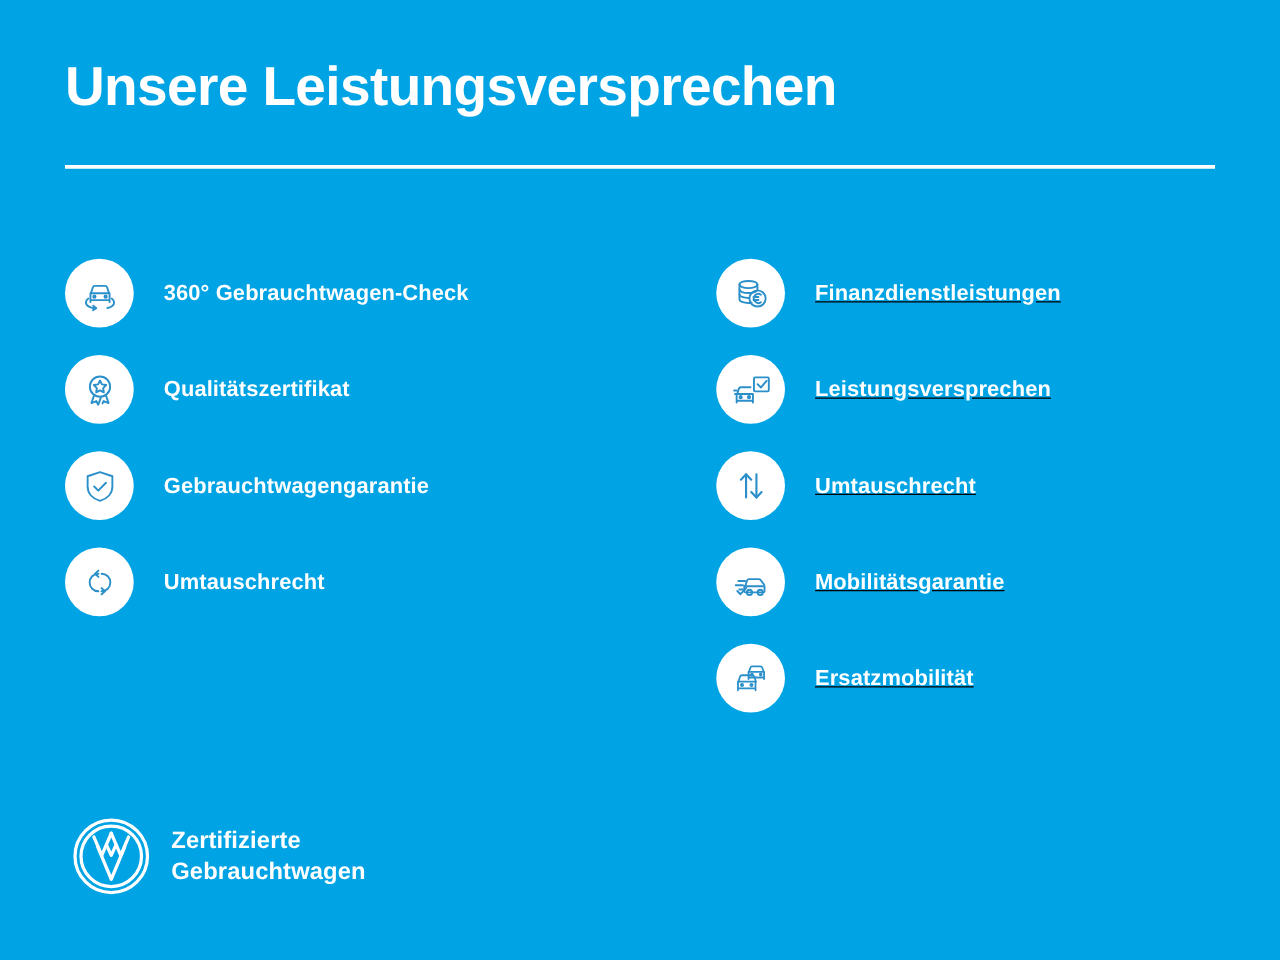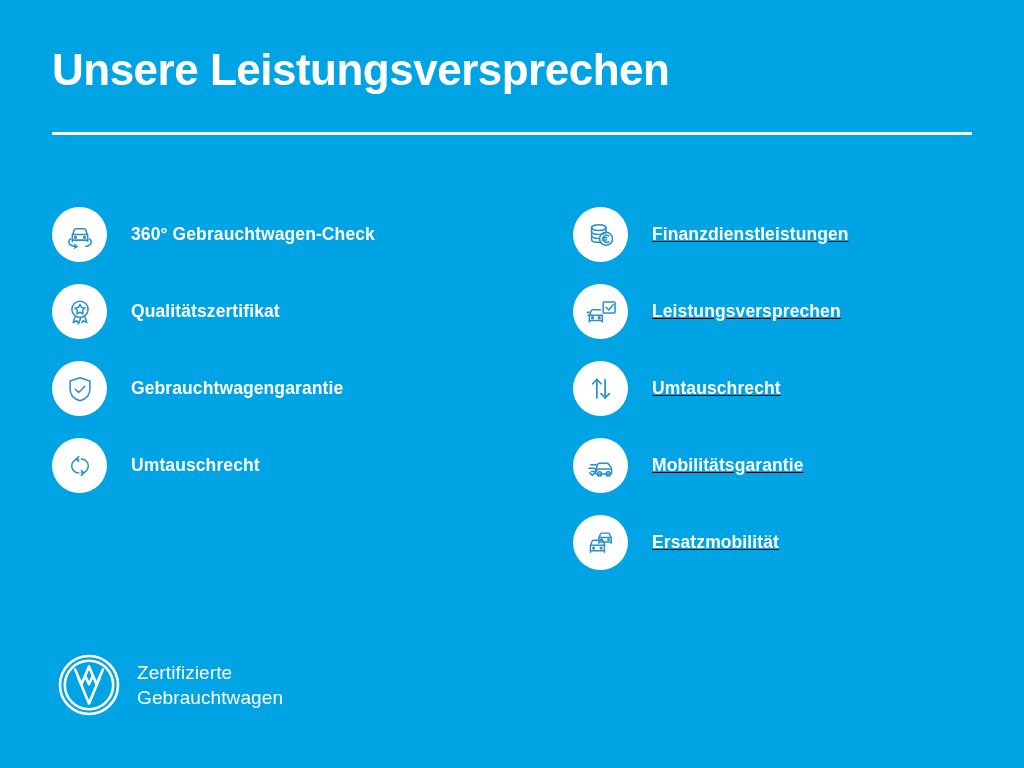--- a/index.html
+++ b/index.html
@@ -87,21 +87,21 @@
     position:absolute;
     left:57px;
     top:653px;
     display:flex;
     align-items:center;
   }
   .vw-logo { width:64px; height:64px; display:block; }
   .footer-text {
     margin-left:16px;
     font-size:19px;
-    font-weight:400;
+    font-weight:700;
     color:#FFFFFF;
     line-height:1.32;
     letter-spacing:0.1px;
   }
   .footer-text div { white-space:nowrap; }
 </style>
 </head>
 <body>
 
 <div class="page">

